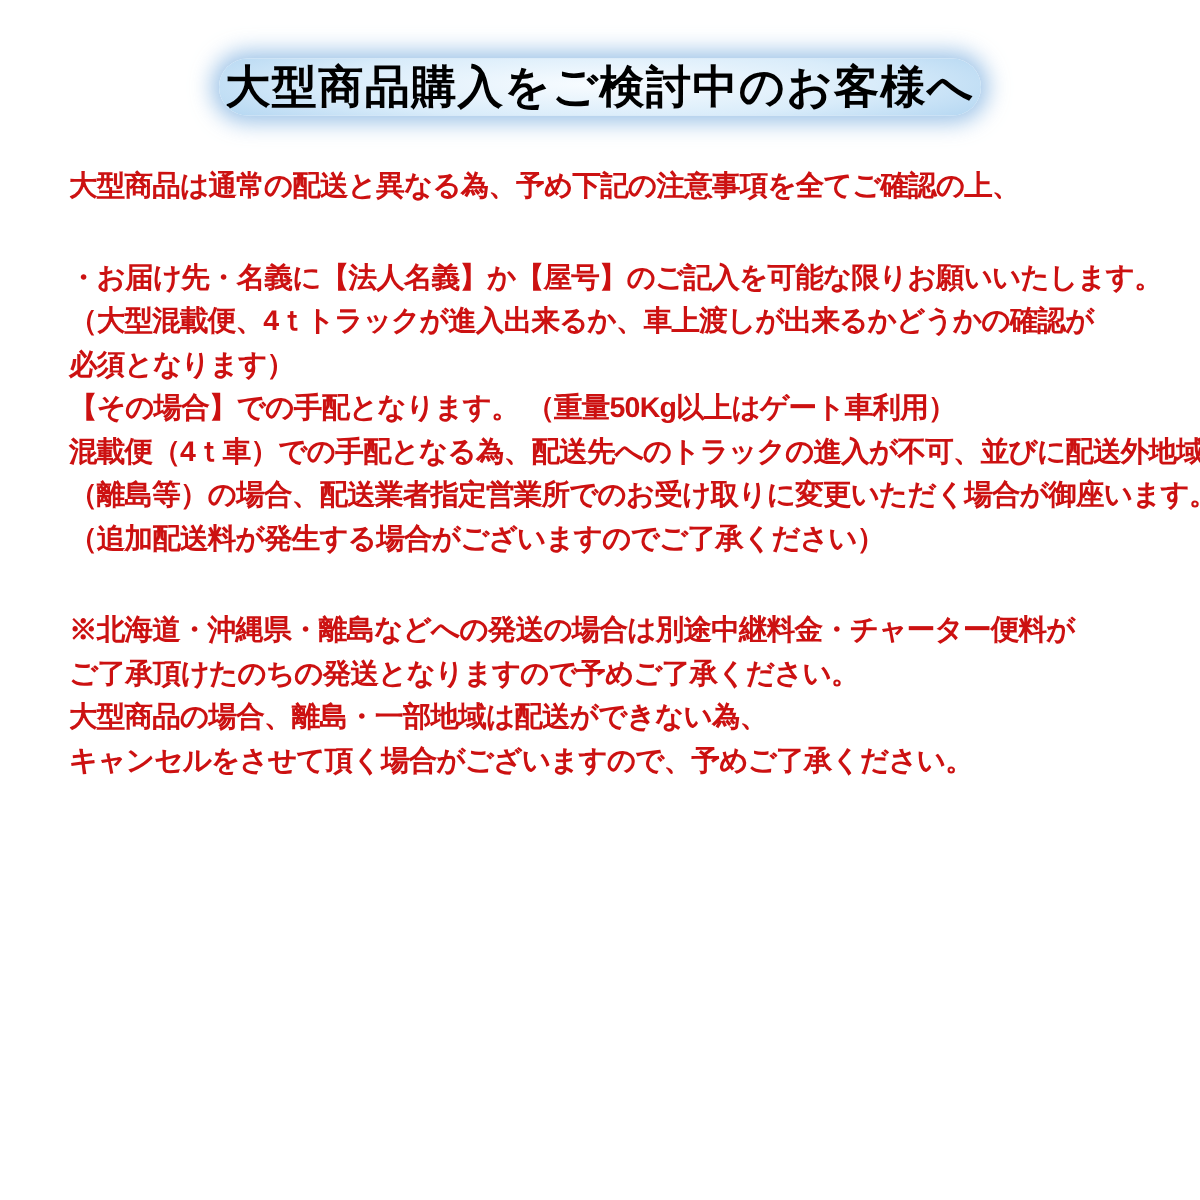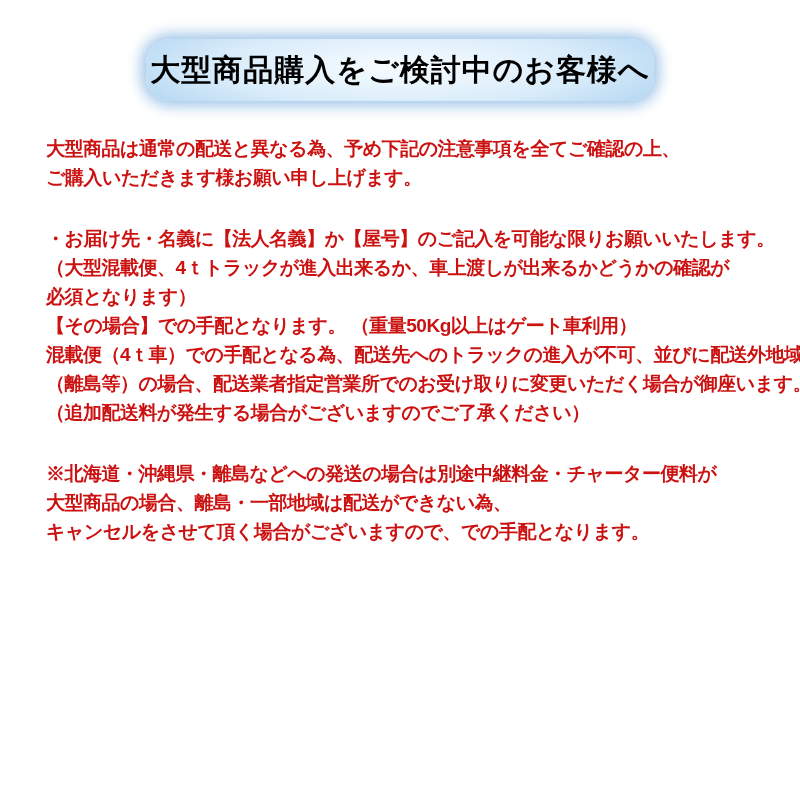--- a/index.html
+++ b/index.html
@@ -9,21 +9,21 @@
   }
   body {
     width: 800px;
     height: 800px;
     overflow: hidden;
     font-family: "Liberation Sans", sans-serif;
     font-weight: bold;
   }
   .banner {
     width: 508px;
-    height: 62px;
+    height: 38px;
     margin: 39px auto 0 auto;
     border-radius: 24px;
     display: flex;
     align-items: center;
     justify-content: center;
     background: radial-gradient(ellipse 95% 160% at 50% 45%,
                 #f8fcff 0%, #d9ecfa 38%, #a9d0ef 70%, #6ba3d8 100%);
     box-shadow: 0 0 14px 5px rgba(128, 178, 224, 0.75);
   }
   .banner-title {
@@ -50,33 +50,33 @@
 <body>
 
 <div class="banner">
   <span class="banner-title">大型商品購入をご検討中のお客様へ</span>
 </div>
 
 <div class="content">
 
   <div class="para">
     <div class="line">大型商品は通常の配送と異なる為、予め下記の注意事項を全てご確認の上、</div>
-    <div class="line">ご購入いただきます様お願い申し上げます。</div>
   </div>
 
 
   <div class="para">
     <div class="line">・お届け先・名義に【法人名義】か【屋号】のご記入を可能な限りお願いいたします。</div>
     <div class="line">（大型混載便、4ｔトラックが進入出来るか、車上渡しが出来るかどうかの確認が</div>
     <div class="line">必須となります）</div>
     <div class="line">【その場合】での手配となります。 （重量50Kg以上はゲート車利用）</div>
     <div class="line">混載便（4ｔ車）での手配となる為、配送先へのトラックの進入が不可、並びに配送外地域</div>
     <div class="line">（離島等）の場合、配送業者指定営業所でのお受け取りに変更いただく場合が御座います。</div>
     <div class="line">（追加配送料が発生する場合がございますのでご了承ください）</div>
   </div>
 
   <div class="para">
     <div class="line">※北海道・沖縄県・離島などへの発送の場合は別途中継料金・チャーター便料が</div>
+    <div class="line">ご了承頂けたのちの発送となりますので予めご了承ください。</div>
     <div class="line">大型商品の場合、離島・一部地域は配送ができない為、</div>
-    <div class="line">キャンセルをさせて頂く場合がございますので、での手配となります。</div>
+    <div class="line">キャンセルをさせて頂く場合がございますので、予めご了承ください。</div>
   </div>
 
 </div>
 
 </body></html>

